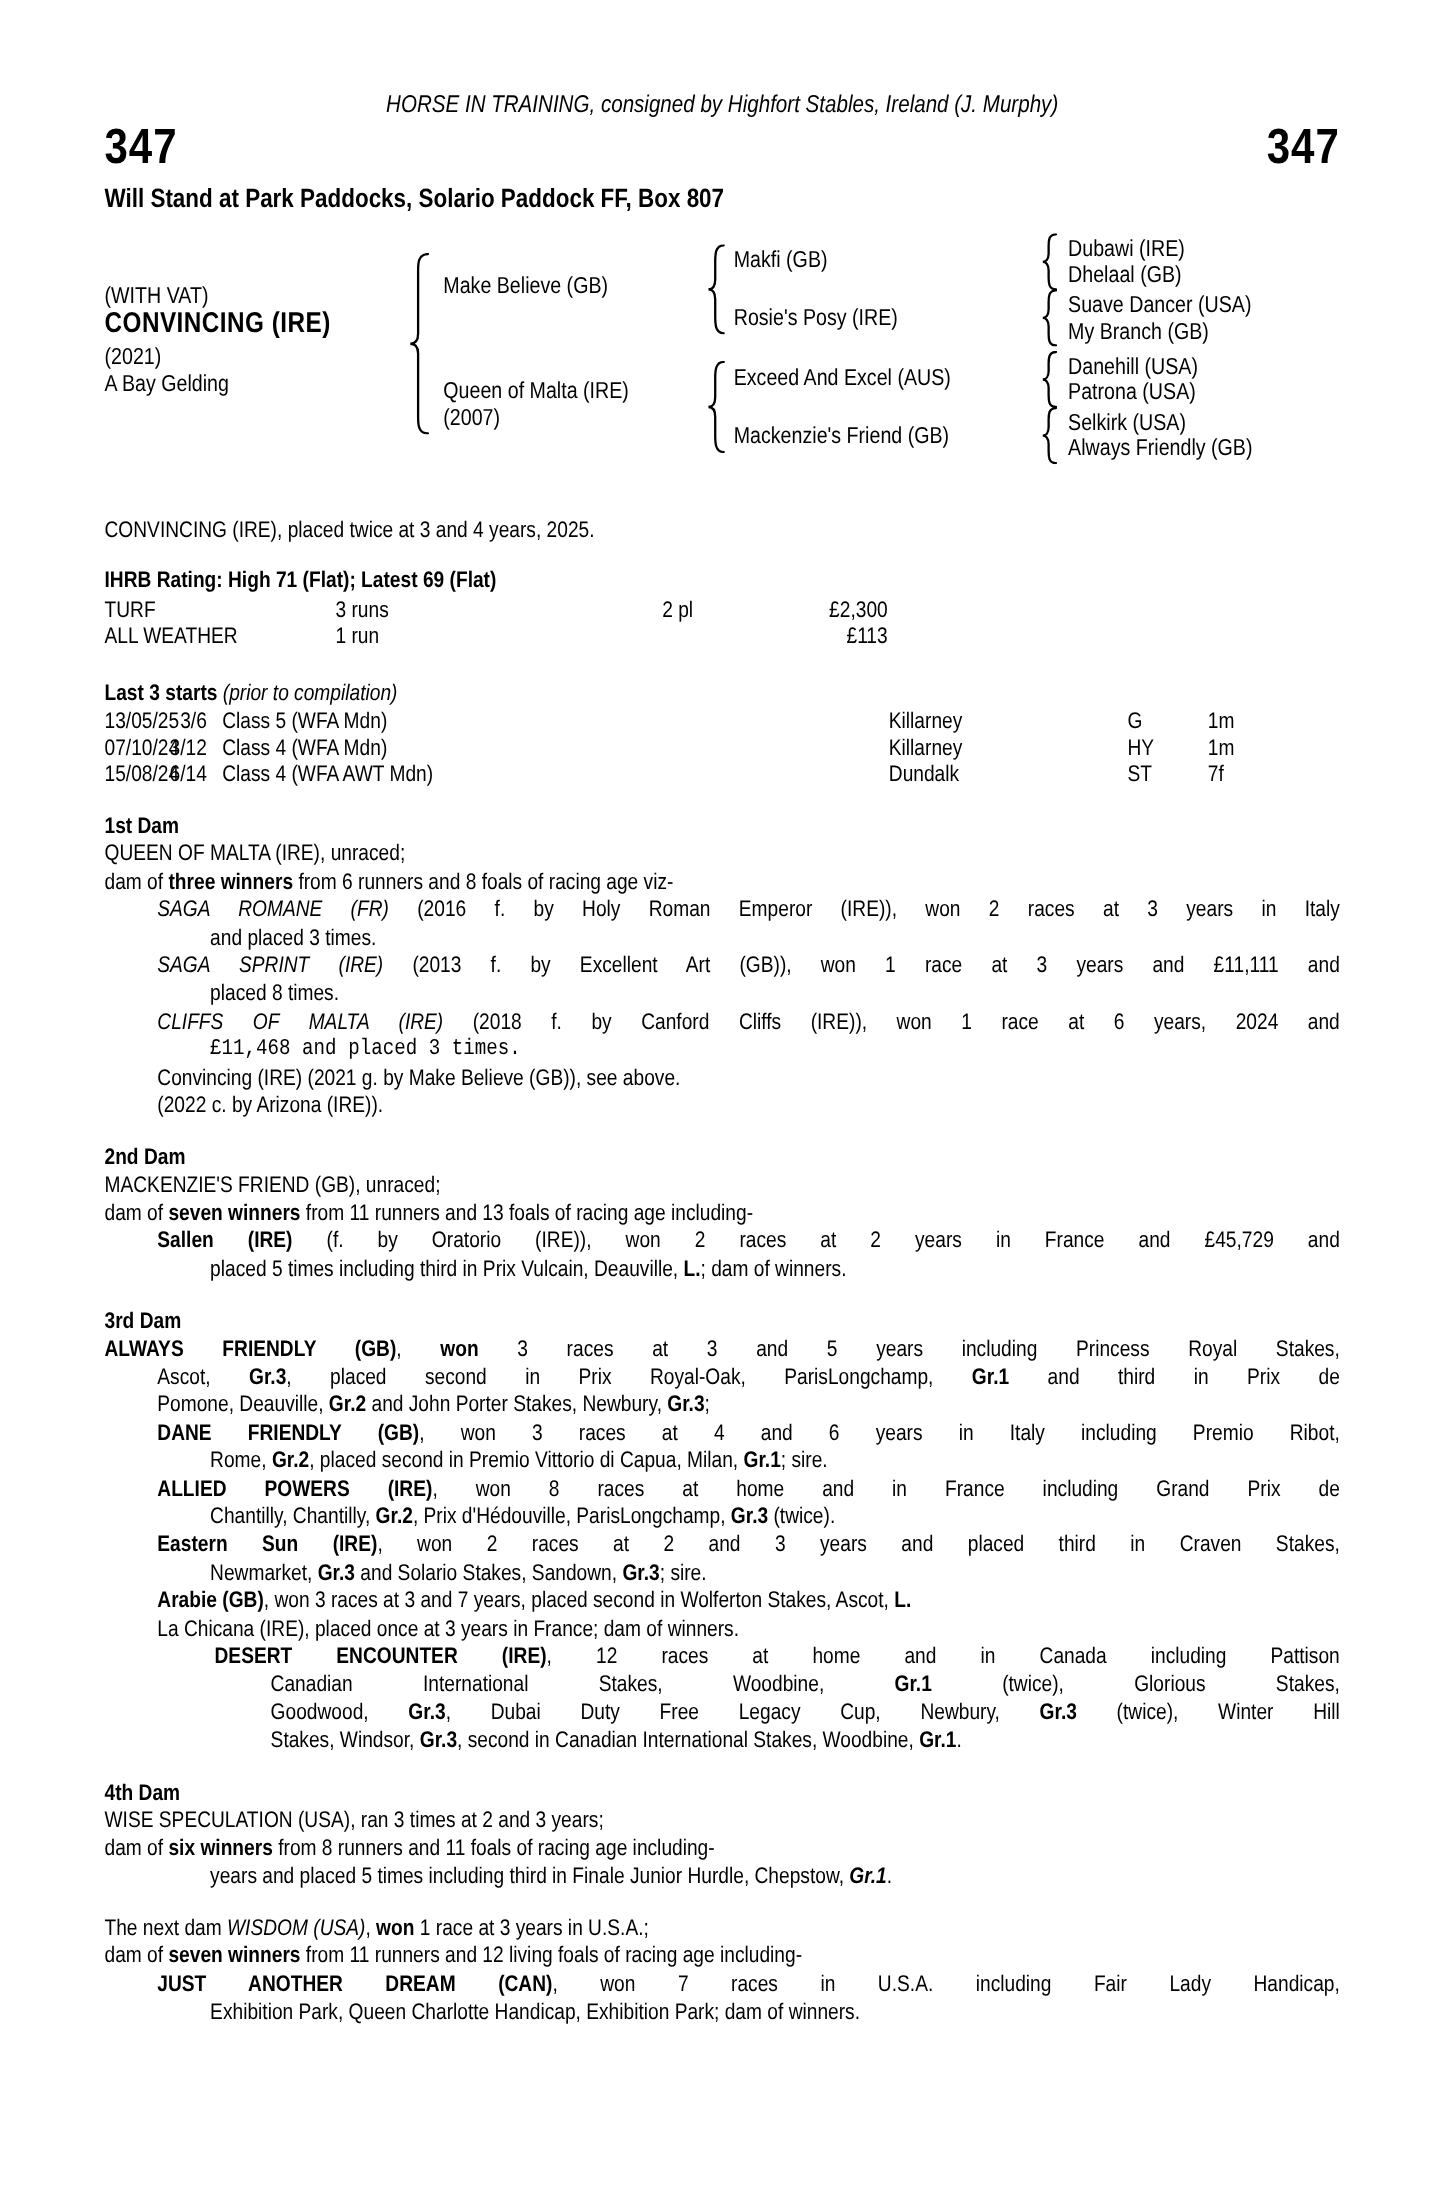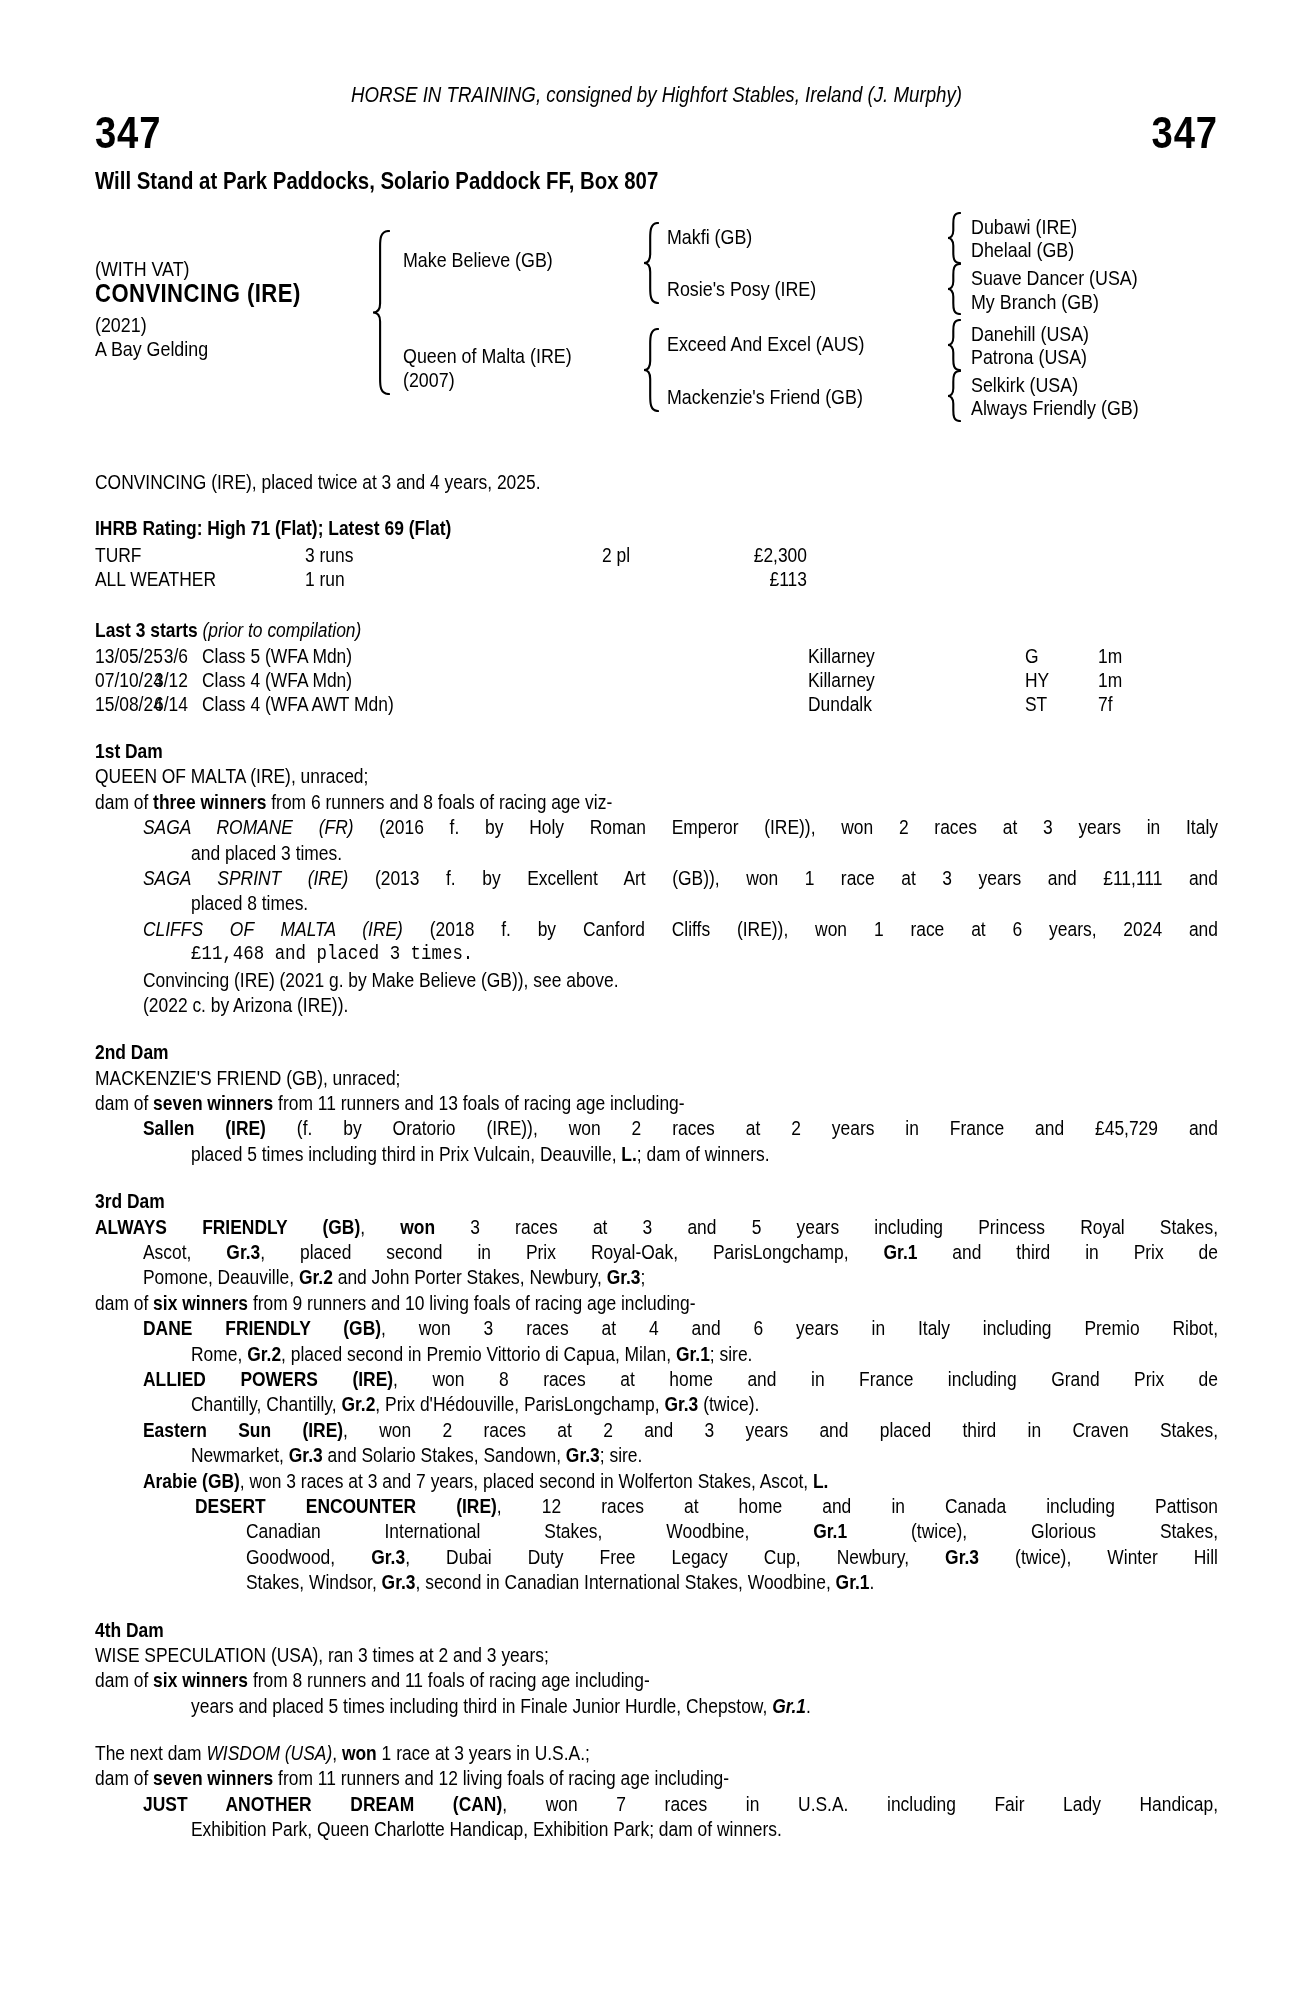--- a/index.html
+++ b/index.html
@@ -155,28 +155,28 @@
       <div class="bl" style="padding-left: 0px;"><div class="lc nj" style="width: 1321.18px;"><span class="r-n">MACKENZIE'S FRIEND (GB), unraced;</span></div></div>
       <div class="bl" style="padding-left: 0px;"><div class="lc nj" style="width: 1321.18px;"><span class="r-n">dam of </span><span class="r-b">seven winners</span><span class="r-n"> from 11 runners and 13 foals of racing age including-</span></div></div>
       <div class="bl" style="padding-left: 48px;"><div class="lc just" style="width: 1264.71px;"><span class="r-b">Sallen (IRE)</span><span class="r-n"> (f. by Oratorio (IRE)), won 2 races at 2 years in France and £45,729 and</span></div></div>
       <div class="bl" style="padding-left: 96px;"><div class="lc nj" style="width: 1208.24px;"><span class="r-n">placed 5 times including third in Prix Vulcain, Deauville, </span><span class="r-b">L.</span><span class="r-n">; dam of winners.</span></div></div>
     </div>
     <div class="sec">
       <div class="bl" style="padding-left: 0px;"><div class="lc nj" style="width: 1321.18px;"><span class="r-b">3rd Dam</span></div></div>
       <div class="bl" style="padding-left: 0px;"><div class="lc just" style="width: 1321.18px;"><span class="r-b">ALWAYS FRIENDLY (GB)</span><span class="r-n">, </span><span class="r-b">won</span><span class="r-n"> 3 races at 3 and 5 years including Princess Royal Stakes,</span></div></div>
       <div class="bl" style="padding-left: 48px;"><div class="lc just" style="width: 1264.71px;"><span class="r-n">Ascot, </span><span class="r-b">Gr.3</span><span class="r-n">, placed second in Prix Royal-Oak, ParisLongchamp, </span><span class="r-b">Gr.1</span><span class="r-n"> and third in Prix de</span></div></div>
       <div class="bl" style="padding-left: 48px;"><div class="lc nj" style="width: 1264.71px;"><span class="r-n">Pomone, Deauville, </span><span class="r-b">Gr.2</span><span class="r-n"> and John Porter Stakes, Newbury, </span><span class="r-b">Gr.3</span><span class="r-n">;</span></div></div>
-      <div class="bl" style="padding-left: 0px;"><div class="lc nj" style="width: 1321.18px;"><span class="r-n">dam of </span><span class="r-b">six winners</span><span class="r-n"> from 9 runners and 10 living foals of racing age including-</span></div></div>
       <div class="bl" style="padding-left: 48px;"><div class="lc just" style="width: 1264.71px;"><span class="r-b">DANE FRIENDLY (GB)</span><span class="r-n">, won 3 races at 4 and 6 years in Italy including Premio Ribot,</span></div></div>
       <div class="bl" style="padding-left: 96px;"><div class="lc nj" style="width: 1208.24px;"><span class="r-n">Rome, </span><span class="r-b">Gr.2</span><span class="r-n">, placed second in Premio Vittorio di Capua, Milan, </span><span class="r-b">Gr.1</span><span class="r-n">; sire.</span></div></div>
       <div class="bl" style="padding-left: 48px;"><div class="lc just" style="width: 1264.71px;"><span class="r-b">ALLIED POWERS (IRE)</span><span class="r-n">, won 8 races at home and in France including Grand Prix de</span></div></div>
       <div class="bl" style="padding-left: 96px;"><div class="lc nj" style="width: 1208.24px;"><span class="r-n">Chantilly, Chantilly, </span><span class="r-b">Gr.2</span><span class="r-n">, Prix d'Hédouville, ParisLongchamp, </span><span class="r-b">Gr.3</span><span class="r-n"> (twice).</span></div></div>
       <div class="bl" style="padding-left: 48px;"><div class="lc just" style="width: 1264.71px;"><span class="r-b">Eastern Sun (IRE)</span><span class="r-n">, won 2 races at 2 and 3 years and placed third in Craven Stakes,</span></div></div>
       <div class="bl" style="padding-left: 96px;"><div class="lc nj" style="width: 1208.24px;"><span class="r-n">Newmarket, </span><span class="r-b">Gr.3</span><span class="r-n"> and Solario Stakes, Sandown, </span><span class="r-b">Gr.3</span><span class="r-n">; sire.</span></div></div>
       <div class="bl" style="padding-left: 48px;"><div class="lc nj" style="width: 1264.71px;"><span class="r-b">Arabie (GB)</span><span class="r-n">, won 3 races at 3 and 7 years, placed second in Wolferton Stakes, Ascot, </span><span class="r-b">L.</span></div></div>
+      <div class="bl" style="padding-left: 48px;"><div class="lc nj" style="width: 1264.71px;"><span class="r-n">La Chicana (IRE), placed once at 3 years in France; dam of winners.</span></div></div>
       <div class="bl" style="padding-left: 100px; text-decoration: underline;"><div class="lc just" style="width: 1203.53px;"><span class="r-b">DESERT ENCOUNTER (IRE)</span><span class="r-n">, 12 races at home and in Canada including Pattison</span></div></div>
       <div class="bl" style="padding-left: 151px; text-decoration: underline;"><div class="lc just" style="width: 1143.53px;"><span class="r-n">Canadian International Stakes, Woodbine, </span><span class="r-b">Gr.1</span><span class="r-n"> (twice), Glorious Stakes,</span></div></div>
       <div class="bl" style="padding-left: 151px;"><div class="lc just" style="width: 1143.53px;"><span class="r-n">Goodwood, </span><span class="r-b">Gr.3</span><span class="r-n">, Dubai Duty Free Legacy Cup, Newbury, </span><span class="r-b">Gr.3</span><span class="r-n"> (twice), Winter Hill</span></div></div>
       <div class="bl" style="padding-left: 151px;"><div class="lc nj" style="width: 1143.53px;"><span class="r-n">Stakes, Windsor, </span><span class="r-b">Gr.3</span><span class="r-n">, second in Canadian International Stakes, Woodbine, </span><span class="r-b">Gr.1</span><span class="r-n">.</span></div></div>
     </div>
     <div class="sec">
       <div class="bl" style="padding-left: 0px;"><div class="lc nj" style="width: 1321.18px;"><span class="r-b">4th Dam</span></div></div>
       <div class="bl" style="padding-left: 0px;"><div class="lc nj" style="width: 1321.18px;"><span class="r-n">WISE SPECULATION (USA), ran 3 times at 2 and 3 years;</span></div></div>
       <div class="bl" style="padding-left: 0px;"><div class="lc nj" style="width: 1321.18px;"><span class="r-n">dam of </span><span class="r-b">six winners</span><span class="r-n"> from 8 runners and 11 foals of racing age including-</span></div></div>
       <div class="bl" style="padding-left: 96px;"><div class="lc nj" style="width: 1208.24px;"><span class="r-n">years and placed 5 times including third in Finale Junior Hurdle, Chepstow, </span><span class="r-bi">Gr.1</span><span class="r-n">.</span></div></div>

